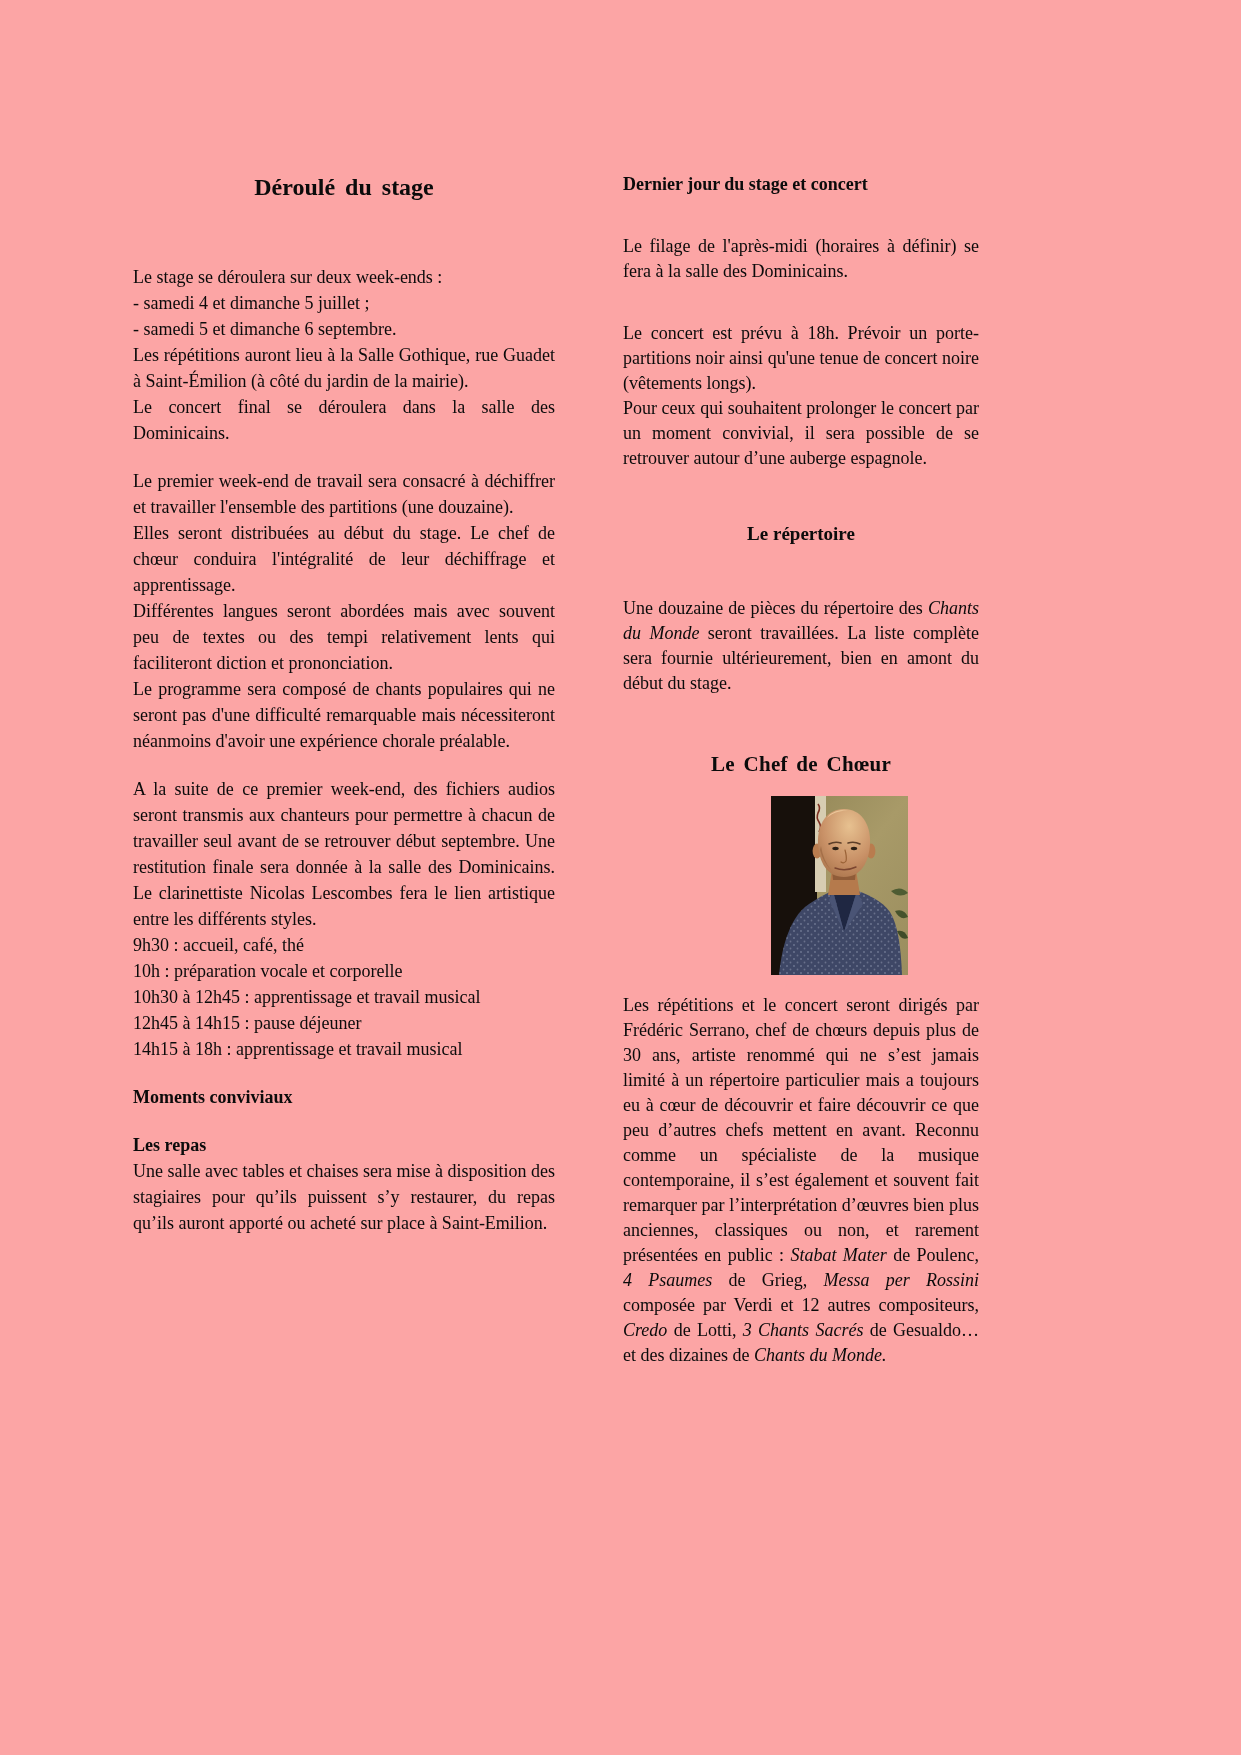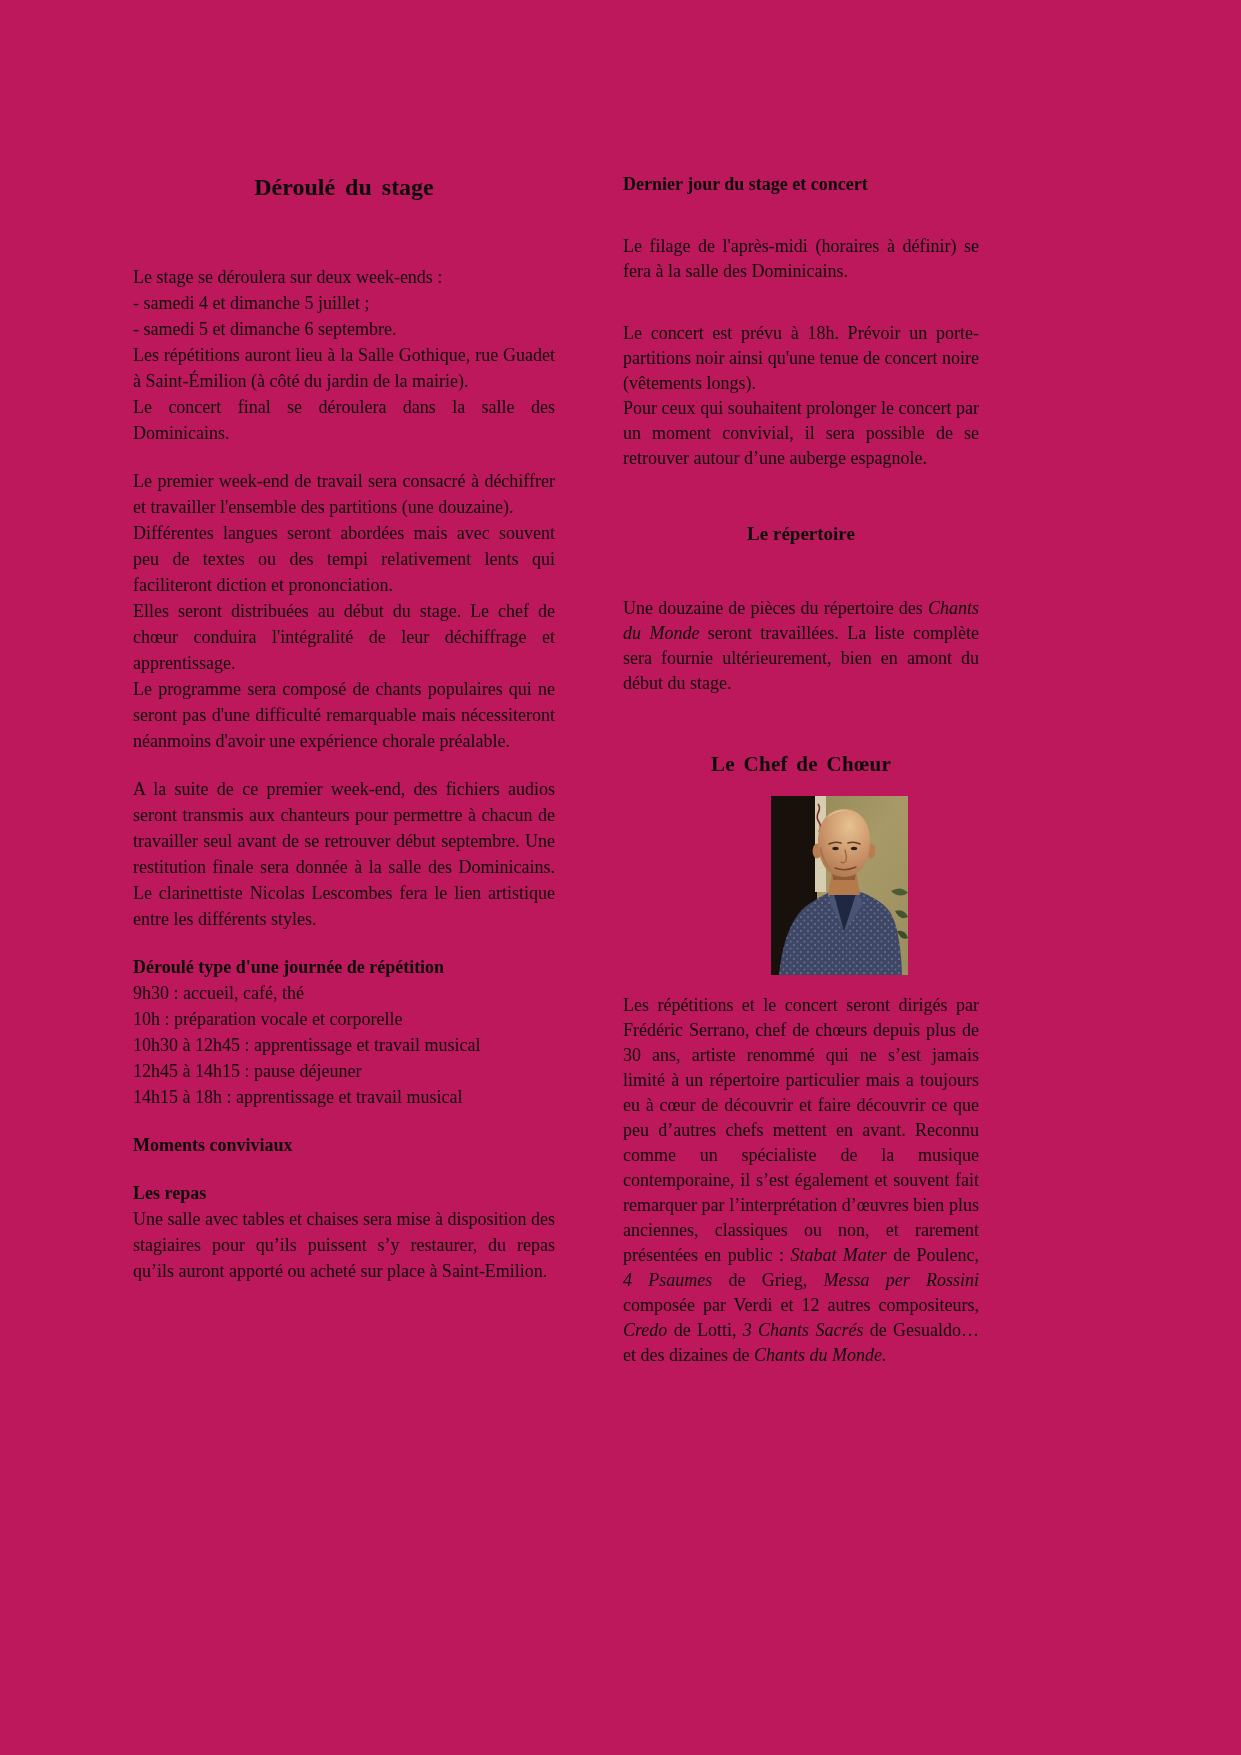--- a/index.html
+++ b/index.html
@@ -1,19 +1,19 @@
 <!DOCTYPE html>
 <html><head>
 <meta charset="utf-8">
 <style>
   html,body{margin:0;padding:0;background:#ffffff;}
   .page{
     position:relative;
     width:1241px;height:1755px;
-    background:#be185d;
+    background:#fca5a5;
     font-family:"Liberation Serif","DejaVu Serif",serif;
     color:#0b0b0b;
     overflow:hidden;
   }
   .col{position:absolute;top:172px;}
   .col-left{left:133px;width:422px;}
   .col-right{left:623px;width:356px;}
   .col-left p,.col-left .line{font-size:18px;line-height:26px;}
   .col-right p,.col-right .line{font-size:18px;line-height:25px;}
   p{margin:0;text-align:justify;}
@@ -51,27 +51,26 @@
     <div class="title">Déroulé du stage</div>
 
     <div class="line">Le stage se déroulera sur deux week-ends :</div>
     <div class="line">- samedi 4 et dimanche 5 juillet ;</div>
     <div class="line">- samedi 5 et dimanche 6 septembre.</div>
 
     <p>Les répétitions auront lieu à la Salle Gothique, rue Guadet à Saint-Émilion (à côté du jardin de la mairie).</p>
     <p>Le concert final se déroulera dans la salle des Dominicains.</p>
 
     <p class="sp">Le premier week-end de travail sera consacré à déchiffrer et travailler l'ensemble des partitions (une douzaine).</p>
+    <p>Elles seront distribuées au début du stage. Le chef de chœur conduira l'intégralité de leur déchiffrage et apprentissage.</p>
     <p>Différentes langues seront abordées mais avec souvent peu de textes ou des tempi relativement lents qui faciliteront diction et prononciation.</p>
-    <p>Elles seront distribuées au début du stage. Le chef de chœur conduira l'intégralité de leur déchiffrage et apprentissage.</p>
     <p>Le programme sera composé de chants populaires qui ne seront pas d'une difficulté remarquable mais nécessiteront néanmoins d'avoir une expérience chorale préalable.</p>
 
     <p class="sp">A la suite de ce premier week-end, des fichiers audios seront transmis aux chanteurs pour permettre à chacun de travailler seul avant de se retrouver début septembre. Une restitution finale sera donnée à la salle des Dominicains. Le clarinettiste Nicolas Lescombes fera le lien artistique entre les différents styles.</p>
 
-    <div class="line hd sp">Déroulé type d'une journée de répétition</div>
     <div class="line">9h30 : accueil, café, thé</div>
     <div class="line">10h : préparation vocale et corporelle</div>
     <div class="line">10h30 à 12h45 : apprentissage et travail musical</div>
     <div class="line">12h45 à 14h15 : pause déjeuner</div>
     <div class="line">14h15 à 18h : apprentissage et travail musical</div>
 
     <div class="line hd sp">Moments conviviaux</div>
 
     <div class="line hd sp">Les repas</div>
     <p>Une salle avec tables et chaises sera mise à disposition des stagiaires pour qu’ils puissent s’y restaurer, du repas qu’ils auront apporté ou acheté sur place à Saint-Emilion.</p>

